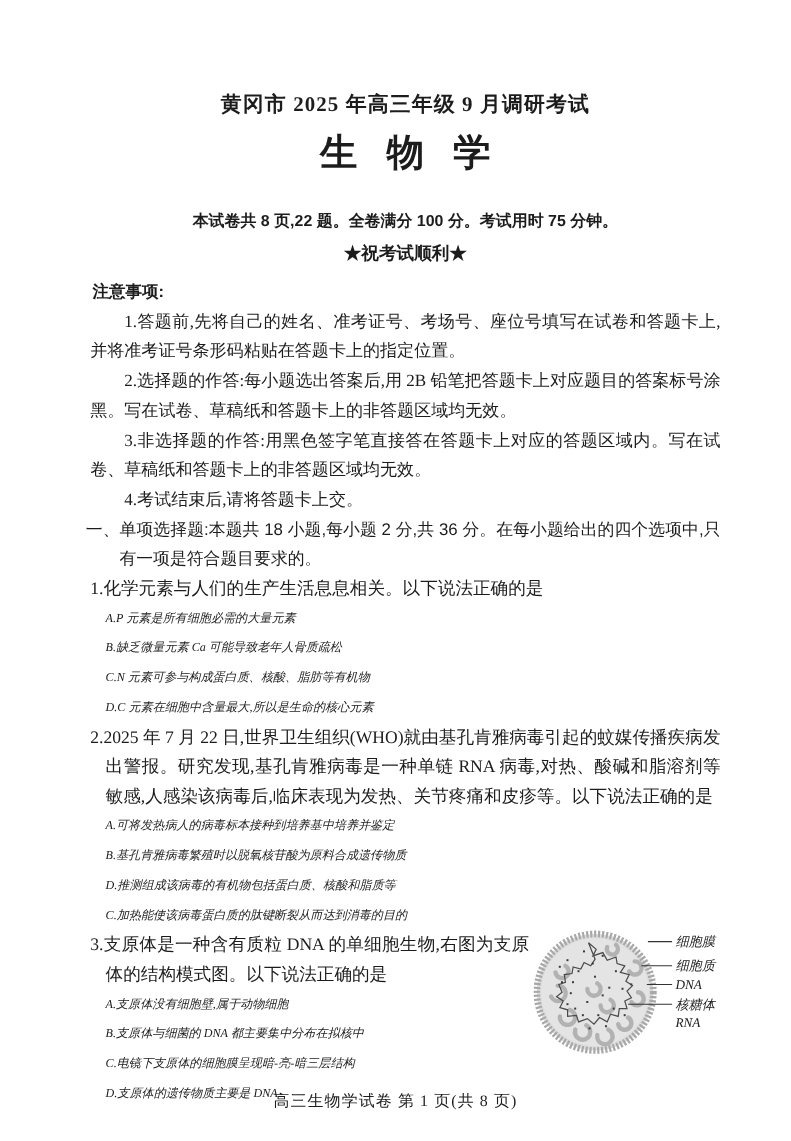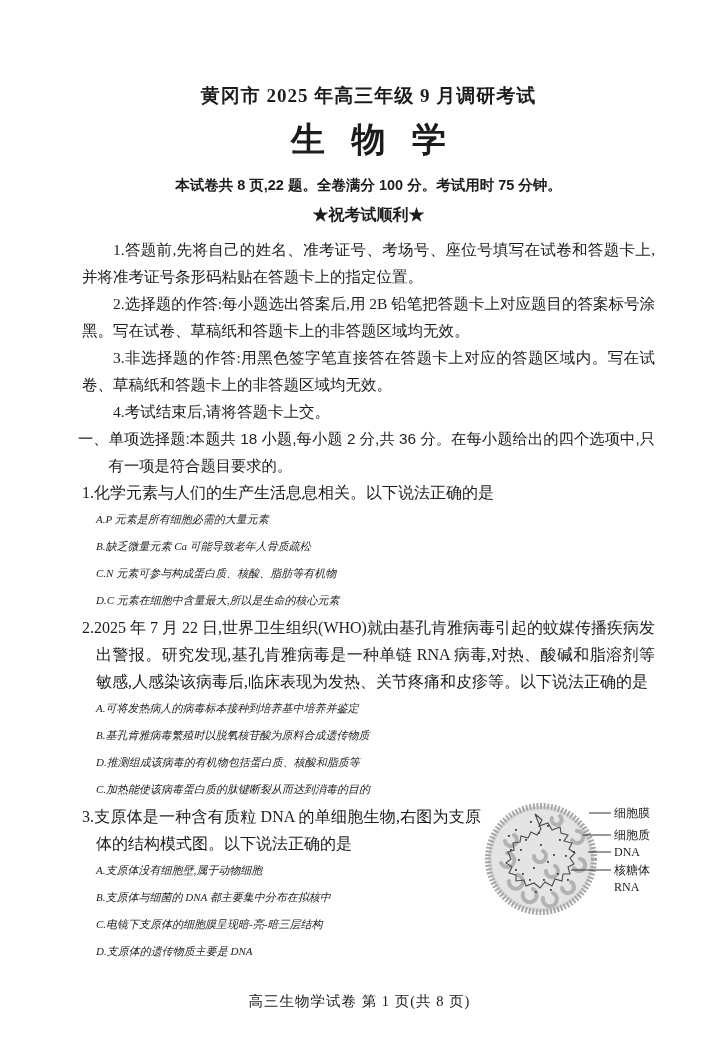--- a/index.html
+++ b/index.html
@@ -14,21 +14,21 @@
     overflow: hidden;
   }
   .title {
     margin: 0 0 12px 0;
     text-align: center;
     font-size: 19px; line-height: 24px;
     font-weight: 700;
     letter-spacing: 1px;
   }
   .subject {
-    margin: 0 0 16px 0;
+    margin: 0 0 32px 0;
     text-align: center;
     font-size: 34px; line-height: 40px;
     font-weight: 700;
     letter-spacing: 9px;
     padding-left: 9px;
     white-space: pre;
   }
   .info {
     margin: 0 0 11px 0;
     text-align: center;
@@ -74,20 +74,21 @@
   .option {
     margin: 0;
     font-size: 11px; line-height: 27px;
     padding-left: 14px;
     font-style: italic;
   }
   .figure {
     float: right;
     width: 170px; height: 122px;
     margin: -4px 0 2px 4px;
+    font-style: italic;
   }
   .figure svg { display:block; }
   .figure text {
     font-family: "Liberation Serif", "DejaVu Serif", serif;
     font-size: 12px; fill: #1c1c1c;
   }
   .page-footer {
     position: absolute;
     left: 0; right: 0; top: 991px;
     text-align: center;
@@ -99,20 +100,21 @@
 <body>
 
 <div class="sheet">
 
   <h1 class="title">黄冈市 2025 年高三年级 9 月调研考试</h1>
   <h2 class="subject">生 物 学</h2>
   <p class="info">本试卷共 8 页,22 题。全卷满分 100 分。考试用时 75 分钟。</p>
   <p class="wish">★祝考试顺利★</p>
 
   <div class="notices">
+    <p class="notices-header">注意事项:</p>
     <p class="note">1.答题前,先将自己的姓名、准考证号、考场号、座位号填写在试卷和答题卡上,并将准考证号条形码粘贴在答题卡上的指定位置。</p>
     <p class="note">2.选择题的作答:每小题选出答案后,用 2B 铅笔把答题卡上对应题目的答案标号涂黑。写在试卷、草稿纸和答题卡上的非答题区域均无效。</p>
     <p class="note">3.非选择题的作答:用黑色签字笔直接答在答题卡上对应的答题区域内。写在试卷、草稿纸和答题卡上的非答题区域均无效。</p>
     <p class="note">4.考试结束后,请将答题卡上交。</p>
   </div>
 
   <p class="section-header">一、单项选择题:本题共 18 小题,每小题 2 分,共 36 分。在每小题给出的四个选项中,只有一项是符合题目要求的。</p>
 
   <div class="question">
     <p class="stem">1.化学元素与人们的生产生活息息相关。以下说法正确的是</p>

